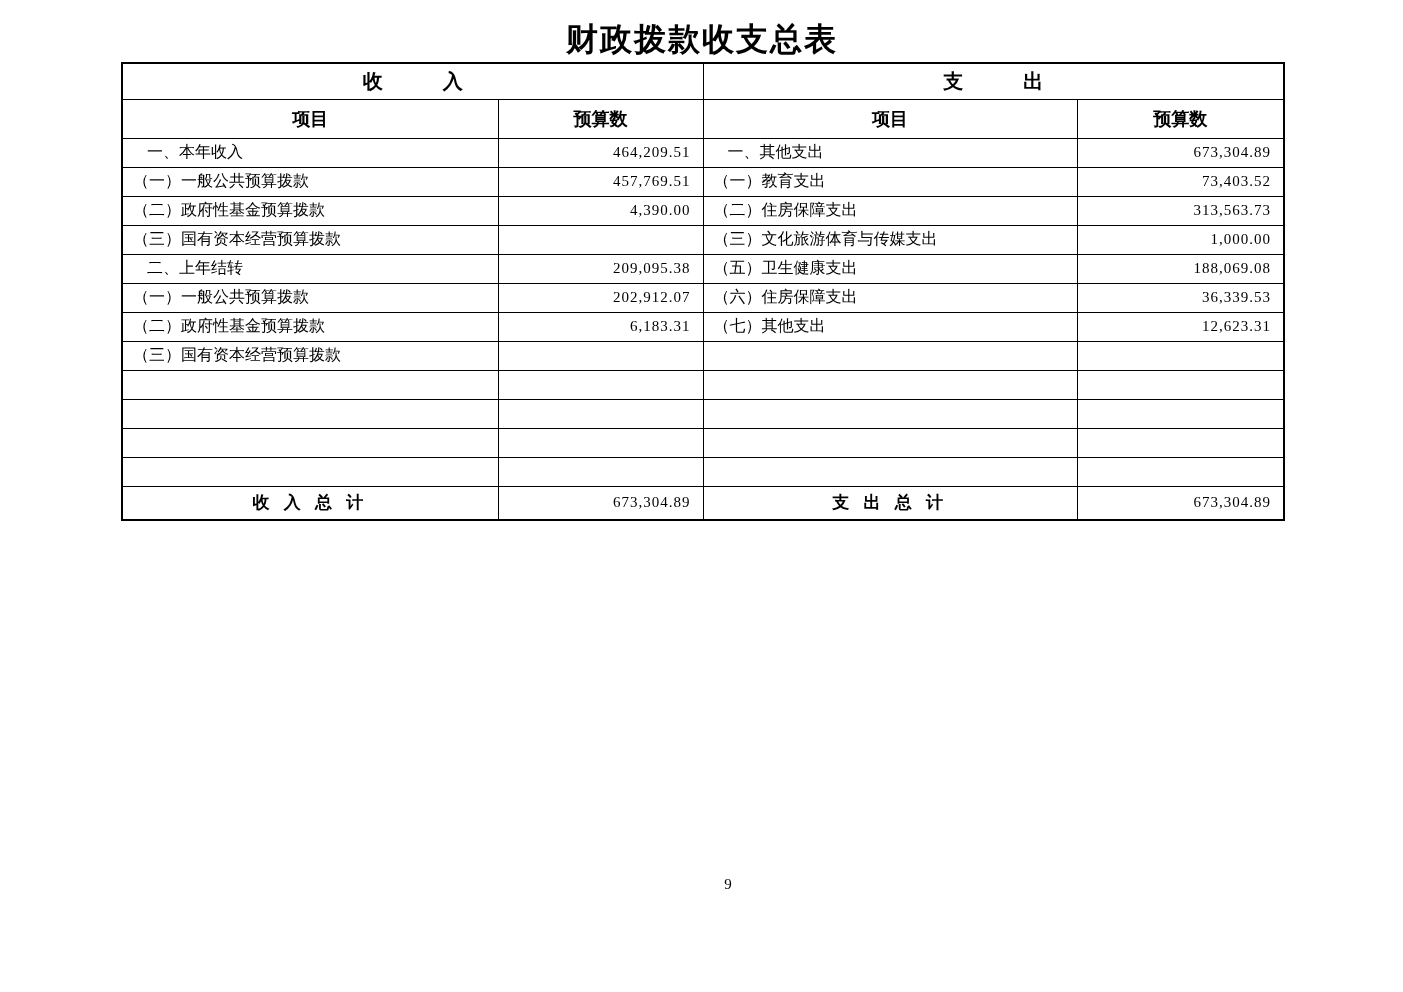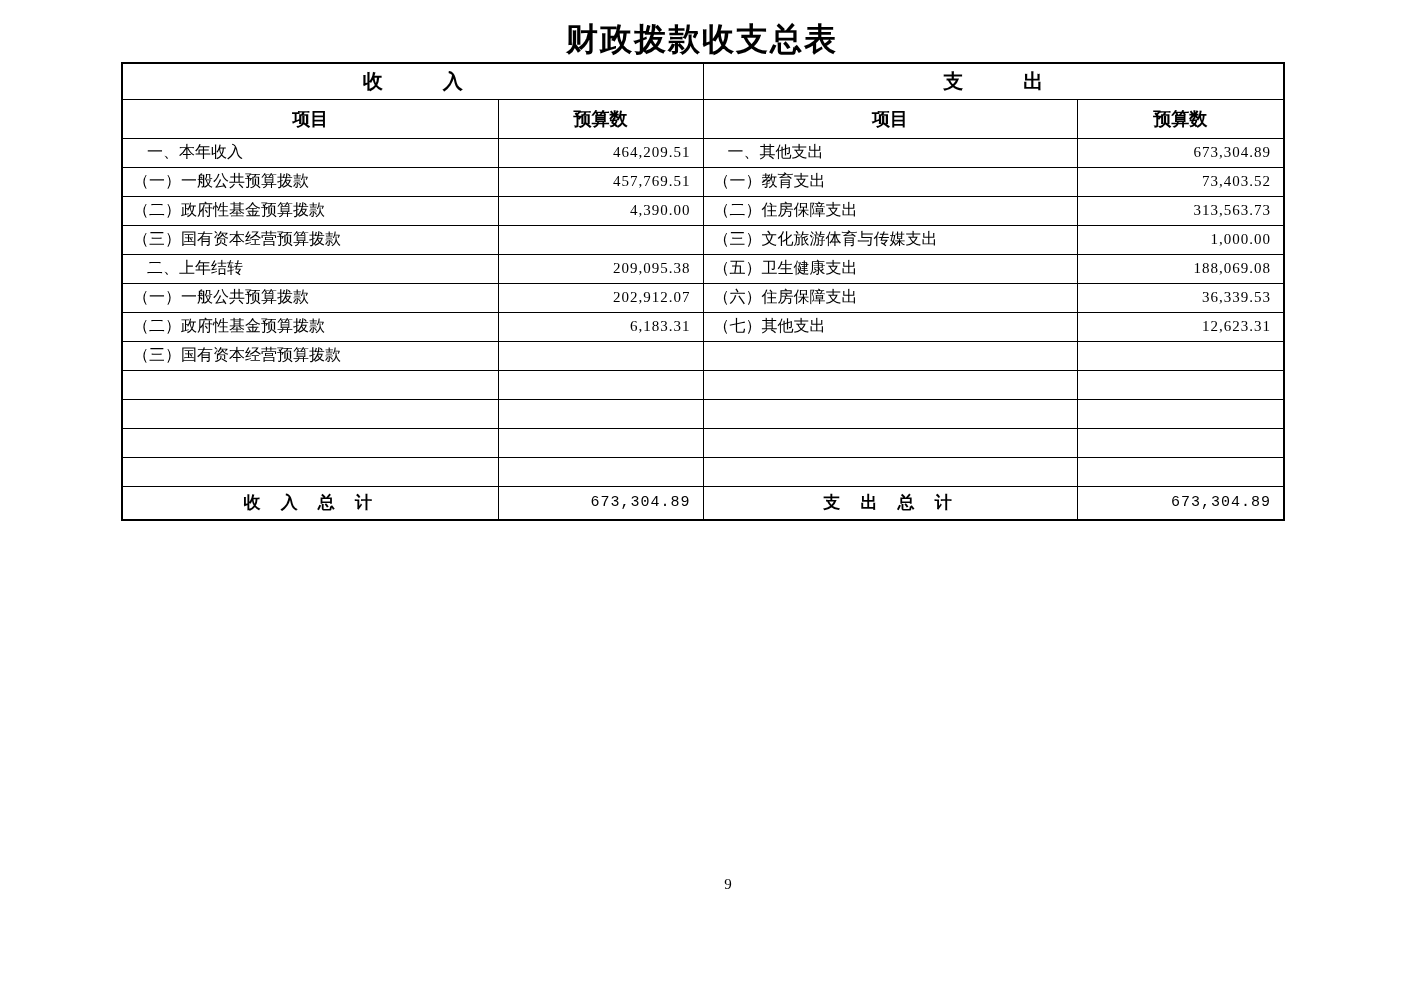--- a/index.html
+++ b/index.html
@@ -61,21 +61,21 @@
   tr.col-header th {
     height:39px;
     font-size:18px;
     font-weight:bold;
     text-align:center;
   }
   tbody td { height:29px; font-size:16px; }
   td.item { text-align:left; padding-left:24px; }
   td.item.sub { padding-left:10px; }
   td.value { text-align:right; padding-right:12px; letter-spacing:1px; font-size:15px; }
-  tfoot td { height:34px;font-family:Liberation Mono, monospace; }
+  tfoot td { height:34px; }
   td.total-label {
     text-align:center;
     font-size:17px;
     font-weight:bold;
     letter-spacing:5px;
   }
   td.total-value { font-size:15px; }
   .page-number {
     position:absolute;
     top:876px;

